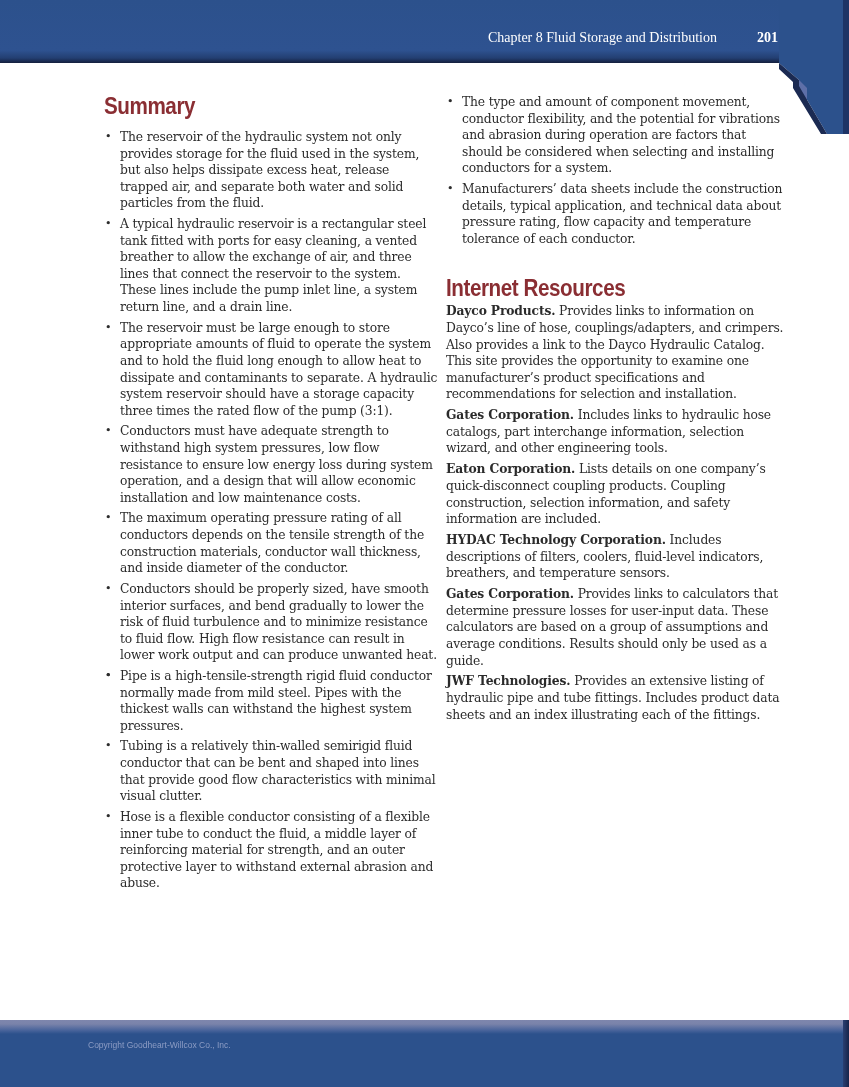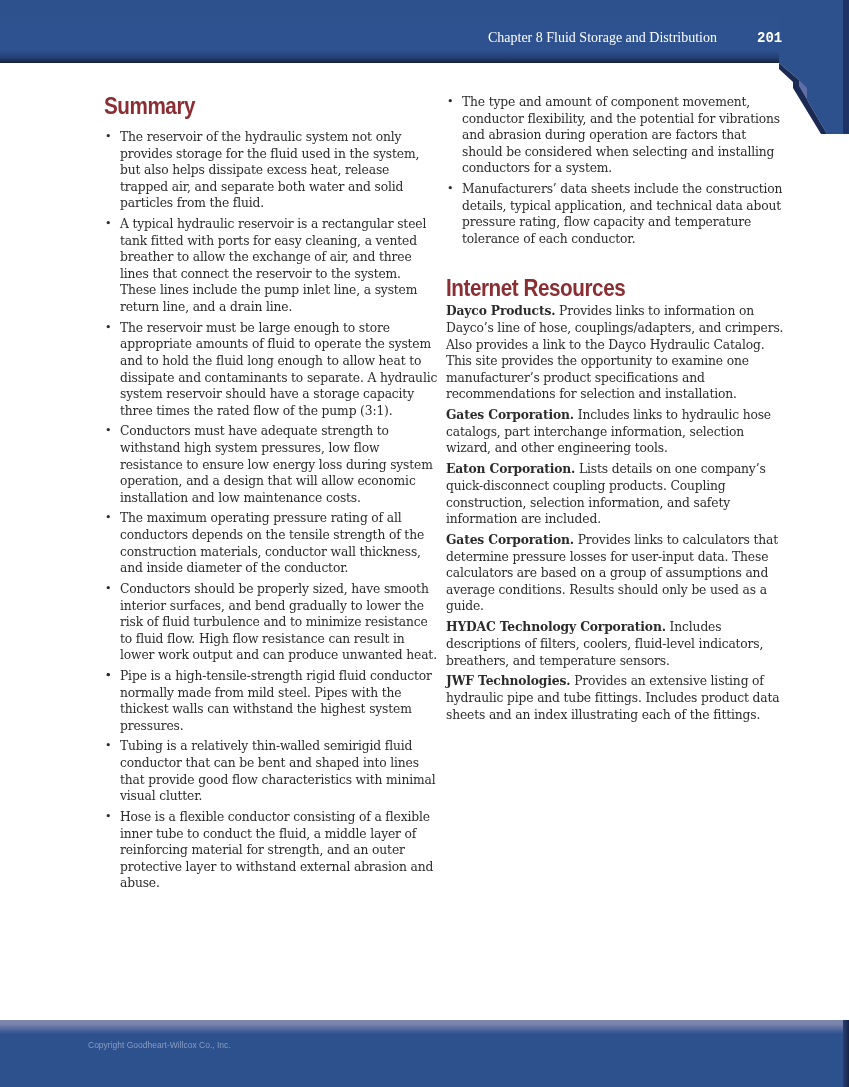--- a/index.html
+++ b/index.html
@@ -14,21 +14,21 @@
     .header-tab {
       position: absolute; right: 0; top: 0; width: 70px; height: 134px;
     }
     .header-title {
       position: absolute; top: 30px; right: 132px;
       font-family: "Liberation Serif", serif; font-size: 14px; color: #ffffff;
       white-space: nowrap;
     }
     .page-number {
       position: absolute; top: 30px; left: 757px;
-      font-family: Liberation Mono, monospace; font-size: 14px; font-weight: bold; color: #ffffff;
+      font-family: Liberation Serif, serif; font-size: 14px; font-weight: bold; color: #ffffff;
     }
 
     
     .footer-band {
       position: absolute; left: 0; top: 1020px; width: 849px; height: 67px;
       background: linear-gradient(#7e86ad 0px, #7a83aa 4px, #4b659c 10px, #2c518c 14px, #2c518c 100%);
     }
     .footer-edge {
       position: absolute; right: 0; top: 1020px; width: 6px; height: 67px;
       background: linear-gradient(90deg, #2a3f72, #16244a);
@@ -107,20 +107,20 @@
   <ul class="bullets right-bullets">
     <li><span class="bullet">•</span><span>The type and amount of component movement, conductor flexibility, and the potential for vibrations and abrasion during operation are factors that should be considered when selecting and installing conductors for a system.</span></li>
     <li><span class="bullet">•</span><span>Manufacturers’ data sheets include the construction details, typical application, and technical data about pressure rating, flow capacity and temperature tolerance of each conductor.</span></li>
   </ul>
 
   <h2 class="section-heading">Internet Resources</h2>
 
   <p class="resource"><span class="name">Dayco Products.</span> <span>Provides links to information on Dayco’s line of hose, couplings/adapters, and crimpers. Also provides a link to the Dayco Hydraulic Catalog. This site provides the opportunity to examine one manufacturer’s product specifications and recommendations for selection and installation.</span></p>
   <p class="resource"><span class="name">Gates Corporation.</span> <span>Includes links to hydraulic hose catalogs, part interchange information, selection wizard, and other engineering tools.</span></p>
   <p class="resource"><span class="name">Eaton Corporation.</span> <span>Lists details on one company’s quick-disconnect coupling products. Coupling construction, selection information, and safety information are included.</span></p>
+  <p class="resource"><span class="name">HYDAC Technology Corporation.</span> <span>Includes descriptions of filters, coolers, fluid-level indicators, breathers, and temperature sensors.</span></p>
   <p class="resource"><span class="name">Gates Corporation.</span> <span>Provides links to calculators that determine pressure losses for user-input data. These calculators are based on a group of assumptions and average conditions. Results should only be used as a guide.</span></p>
-  <p class="resource"><span class="name">HYDAC Technology Corporation.</span> <span>Includes descriptions of filters, coolers, fluid-level indicators, breathers, and temperature sensors.</span></p>
   <p class="resource"><span class="name">JWF Technologies.</span> <span>Provides an extensive listing of hydraulic pipe and tube fittings. Includes product data sheets and an index illustrating each of the fittings.</span></p>
 </div>
 
 <div class="footer-band"></div>
 <div class="footer-edge"></div>
 <div class="copyright">Copyright Goodheart-Willcox Co., Inc.</div>
 
 </body></html>

